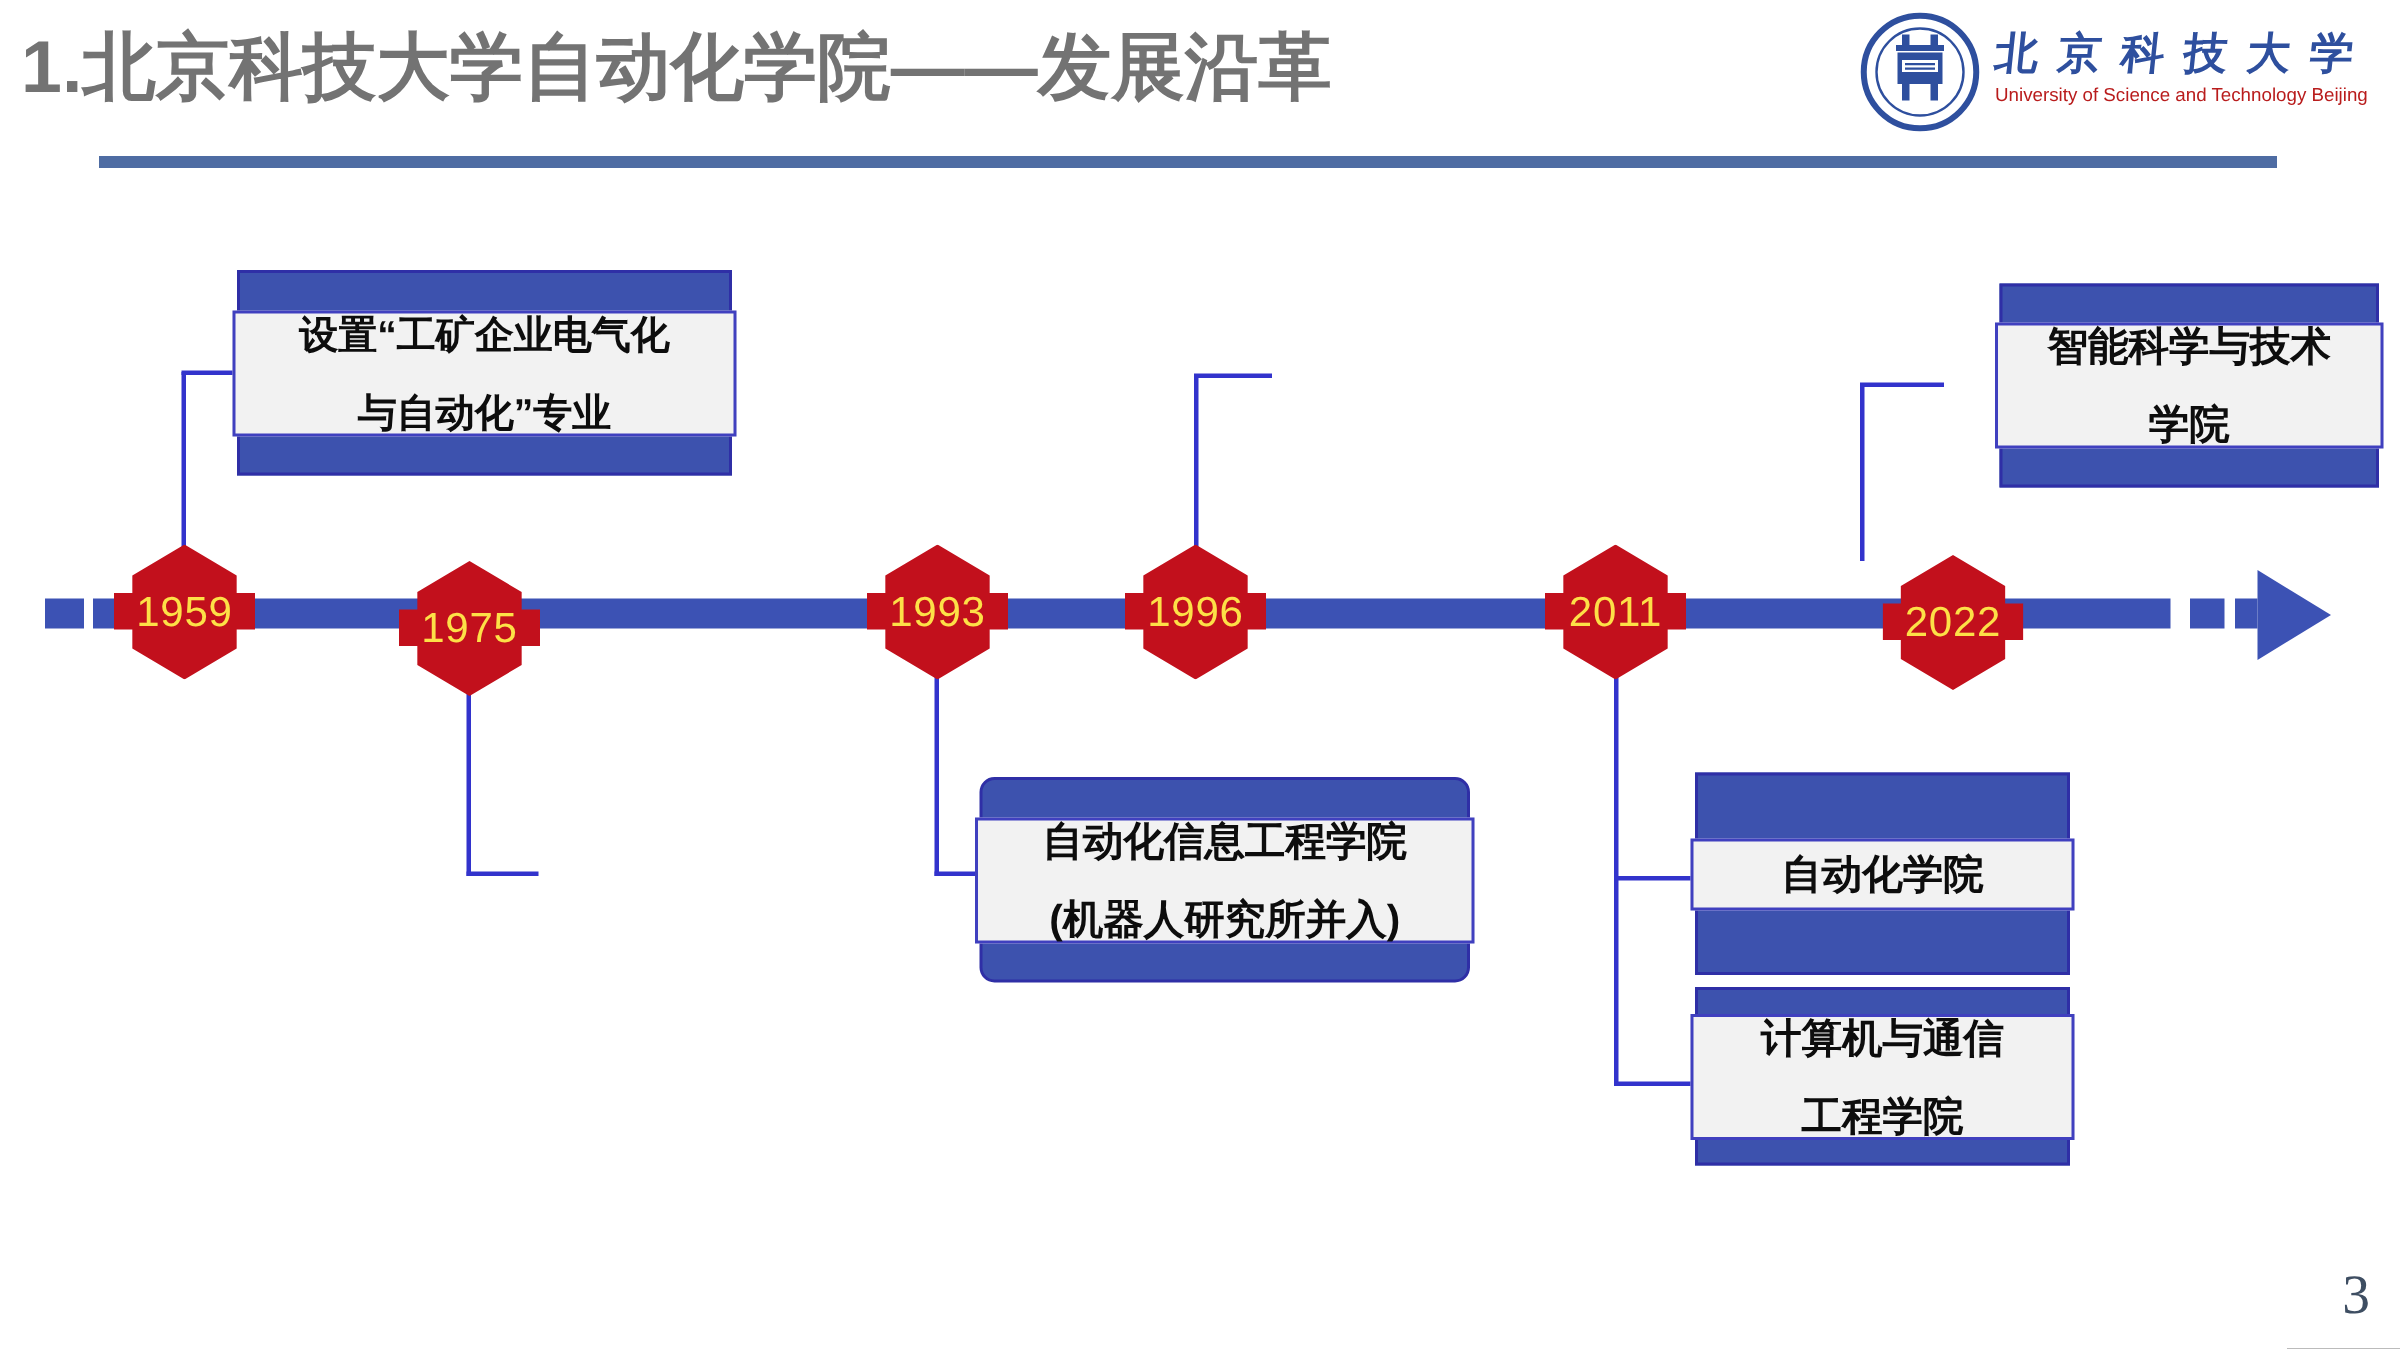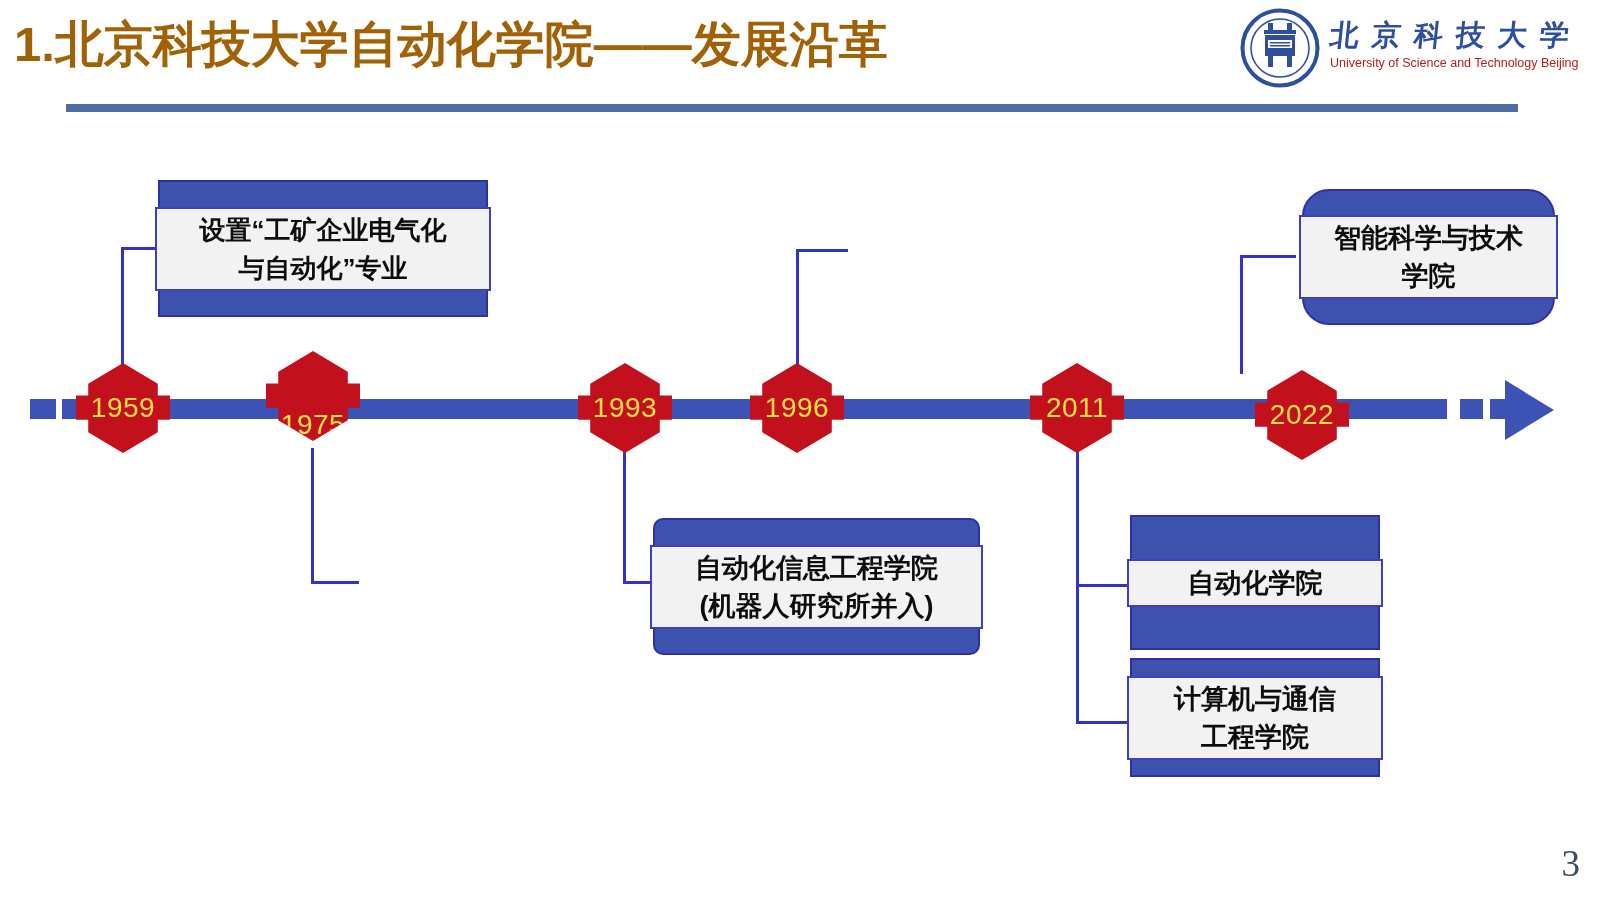--- a/index.html
+++ b/index.html
@@ -4,21 +4,21 @@
 <style>
   * { margin:0; padding:0; box-sizing:border-box; }
   html,body { background:#888; }
   .slide {
     position:relative; width:1600px; height:899px; background:#ffffff;
     overflow:hidden; font-family:"Liberation Sans", sans-serif;
   }
   
   .title {
     position:absolute; left:14px; top:12px; width:1180px;
-    font-size:49px; font-weight:bold; color:#a16207; letter-spacing:0px;
+    font-size:49px; font-weight:bold; color:#737373; letter-spacing:0px;
     white-space:nowrap;
   }
   .header-rule {
     position:absolute; left:66px; top:104px; width:1452px; height:8px;
     background:#4E6CA3;
   }
   
   .logo { position:absolute; left:1240px; top:6px; width:352px; height:84px; }
   .logo-emblem { position:absolute; left:0; top:2px; width:80px; height:80px; }
   .logo-cn {
@@ -53,21 +53,21 @@
   
   .tl-box {
     position:absolute; background:#3D52AE; border:2px solid #2F2FA6;
     display:flex; flex-direction:column; align-items:stretch;
     justify-content:center;
   }
   .tl-box-inner {
     margin:0 -5px; background:#F2F2F2; border:2px solid #4040BF;
     display:flex; align-items:center; justify-content:center;
     text-align:center; font-weight:bold; color:#0D0D0D;
-    font-size:27px; line-height:38px; white-space:pre-line;
+    font-size:27px; line-height:52px; white-space:pre-line;
   }
   .inner-2line { height:84px; }
   .inner-1line { height:48px; }
   .fs26 { font-size:26px; }
   
   .page-num {
     position:absolute; right:20px; bottom:14px;
     font-family:"Liberation Serif", serif; font-size:37px; color:#3E4E62;
   }
 </style>
@@ -119,41 +119,41 @@
   <div class="conn" style="left:623px; top:448px; width:3px; height:136px;"></div>
   <div class="conn" style="left:623px; top:581px; width:31px; height:3px;"></div>
 
   <div class="conn" style="left:1076px; top:448px; width:3px; height:276px;"></div>
   <div class="conn" style="left:1076px; top:584px; width:55px; height:3px;"></div>
   <div class="conn" style="left:1076px; top:721px; width:55px; height:3px;"></div>
 
   <div class="hex" style="left:76px;  top:363px;">
       <span>1959</span>
     </div>
-  <div class="hex" style="left:266px; top:351px;align-items:flex-end;">
+  <div class="hex" style="left:266px; top:374px;">
       <span>1975</span>
     </div>
   <div class="hex" style="left:578px; top:363px;">
       <span>1993</span>
     </div>
   <div class="hex" style="left:750px; top:363px;">
       <span>1996</span>
     </div>
   <div class="hex" style="left:1030px;top:363px;">
       <span>2011</span>
     </div>
   <div class="hex" style="left:1255px;top:370px;">
       <span>2022</span>
     </div>
 
   <div class="tl-box" style="left:158px; top:180px; width:330px; height:137px;">
     <div class="tl-box-inner inner-2line fs26">设置“工矿企业电气化
 与自动化”专业</div>
   </div>
-  <div class="tl-box" style="left:1302px; top:189px; width:253px; height:136px;border-radius:27px;">
+  <div class="tl-box" style="left:1333px; top:189px; width:253px; height:136px;">
     <div class="tl-box-inner inner-2line">智能科学与技术
 学院</div>
   </div>
 
   <div class="tl-box" style="left:653px; top:518px; width:327px; height:137px;border-radius:10px;">
     <div class="tl-box-inner inner-2line">自动化信息工程学院
 (机器人研究所并入)</div>
   </div>
   <div class="tl-box" style="left:1130px; top:515px; width:250px; height:135px;">
     <div class="tl-box-inner inner-1line">自动化学院</div>

